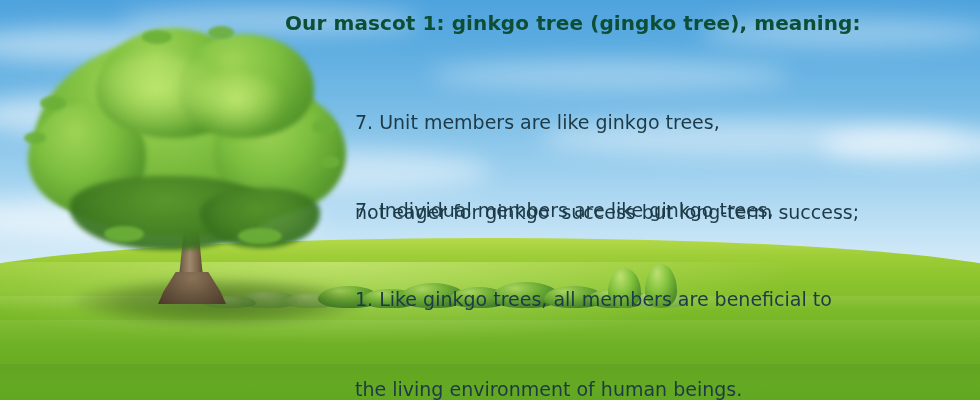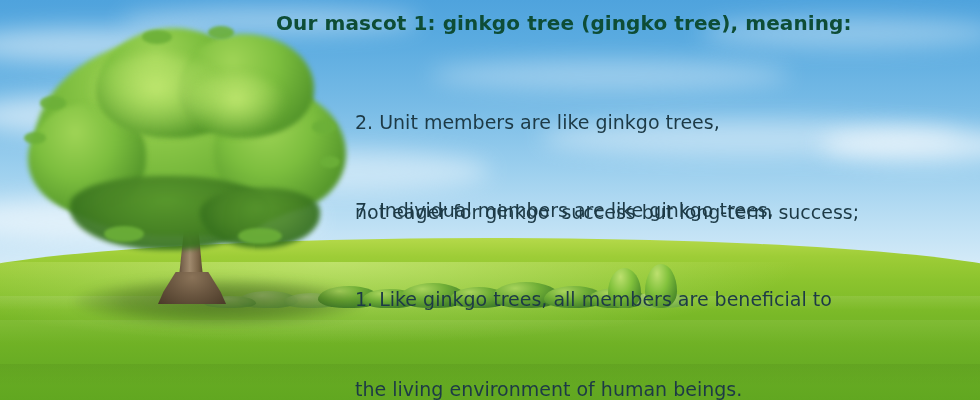--- a/index.html
+++ b/index.html
@@ -192,21 +192,21 @@
   
   #copy {
     position: absolute;
     left: 0;
     top: 0;
     width: 980px;
     height: 300px;
   }
   #headline {
     position: absolute;
-    left: 276px;
+    left: 285px;
     top: 11px;
     font-size: 20px;
     font-weight: bold;
     color: #0e4d36;
     letter-spacing: .1px;
     white-space: nowrap;
   }
   .para {
     position: absolute;
     left: 355px;
@@ -283,21 +283,21 @@
     <div class="sprig" style="left:142px; top:30px;  width:30px; height:14px;"></div>
     <div class="sprig" style="left:208px; top:26px;  width:26px; height:13px;"></div>
     <div class="sprig" style="left:104px; top:226px; width:40px; height:16px;"></div>
     <div class="sprig" style="left:238px; top:228px; width:44px; height:16px;"></div>
   </div>
 
   <div id="copy">
     <div id="headline">Our mascot 1: ginkgo tree (gingko tree), meaning:</div>
 
     <div class="para" id="para-1">
-      <div>2. Unit members are like ginkgo trees,</div>
+      <div>7. Unit members are like ginkgo trees,</div>
       <div>not eager for ginkgo  success but long-term success;</div>
     </div>
 
     <div class="para" id="para-2">
       <div>7. Individual members are like ginkgo trees,</div>
     </div>
 
     <div class="para" id="para-3">
       <div>1. Like ginkgo trees, all members are beneficial to</div>
       <div>the living environment of human beings.</div>

